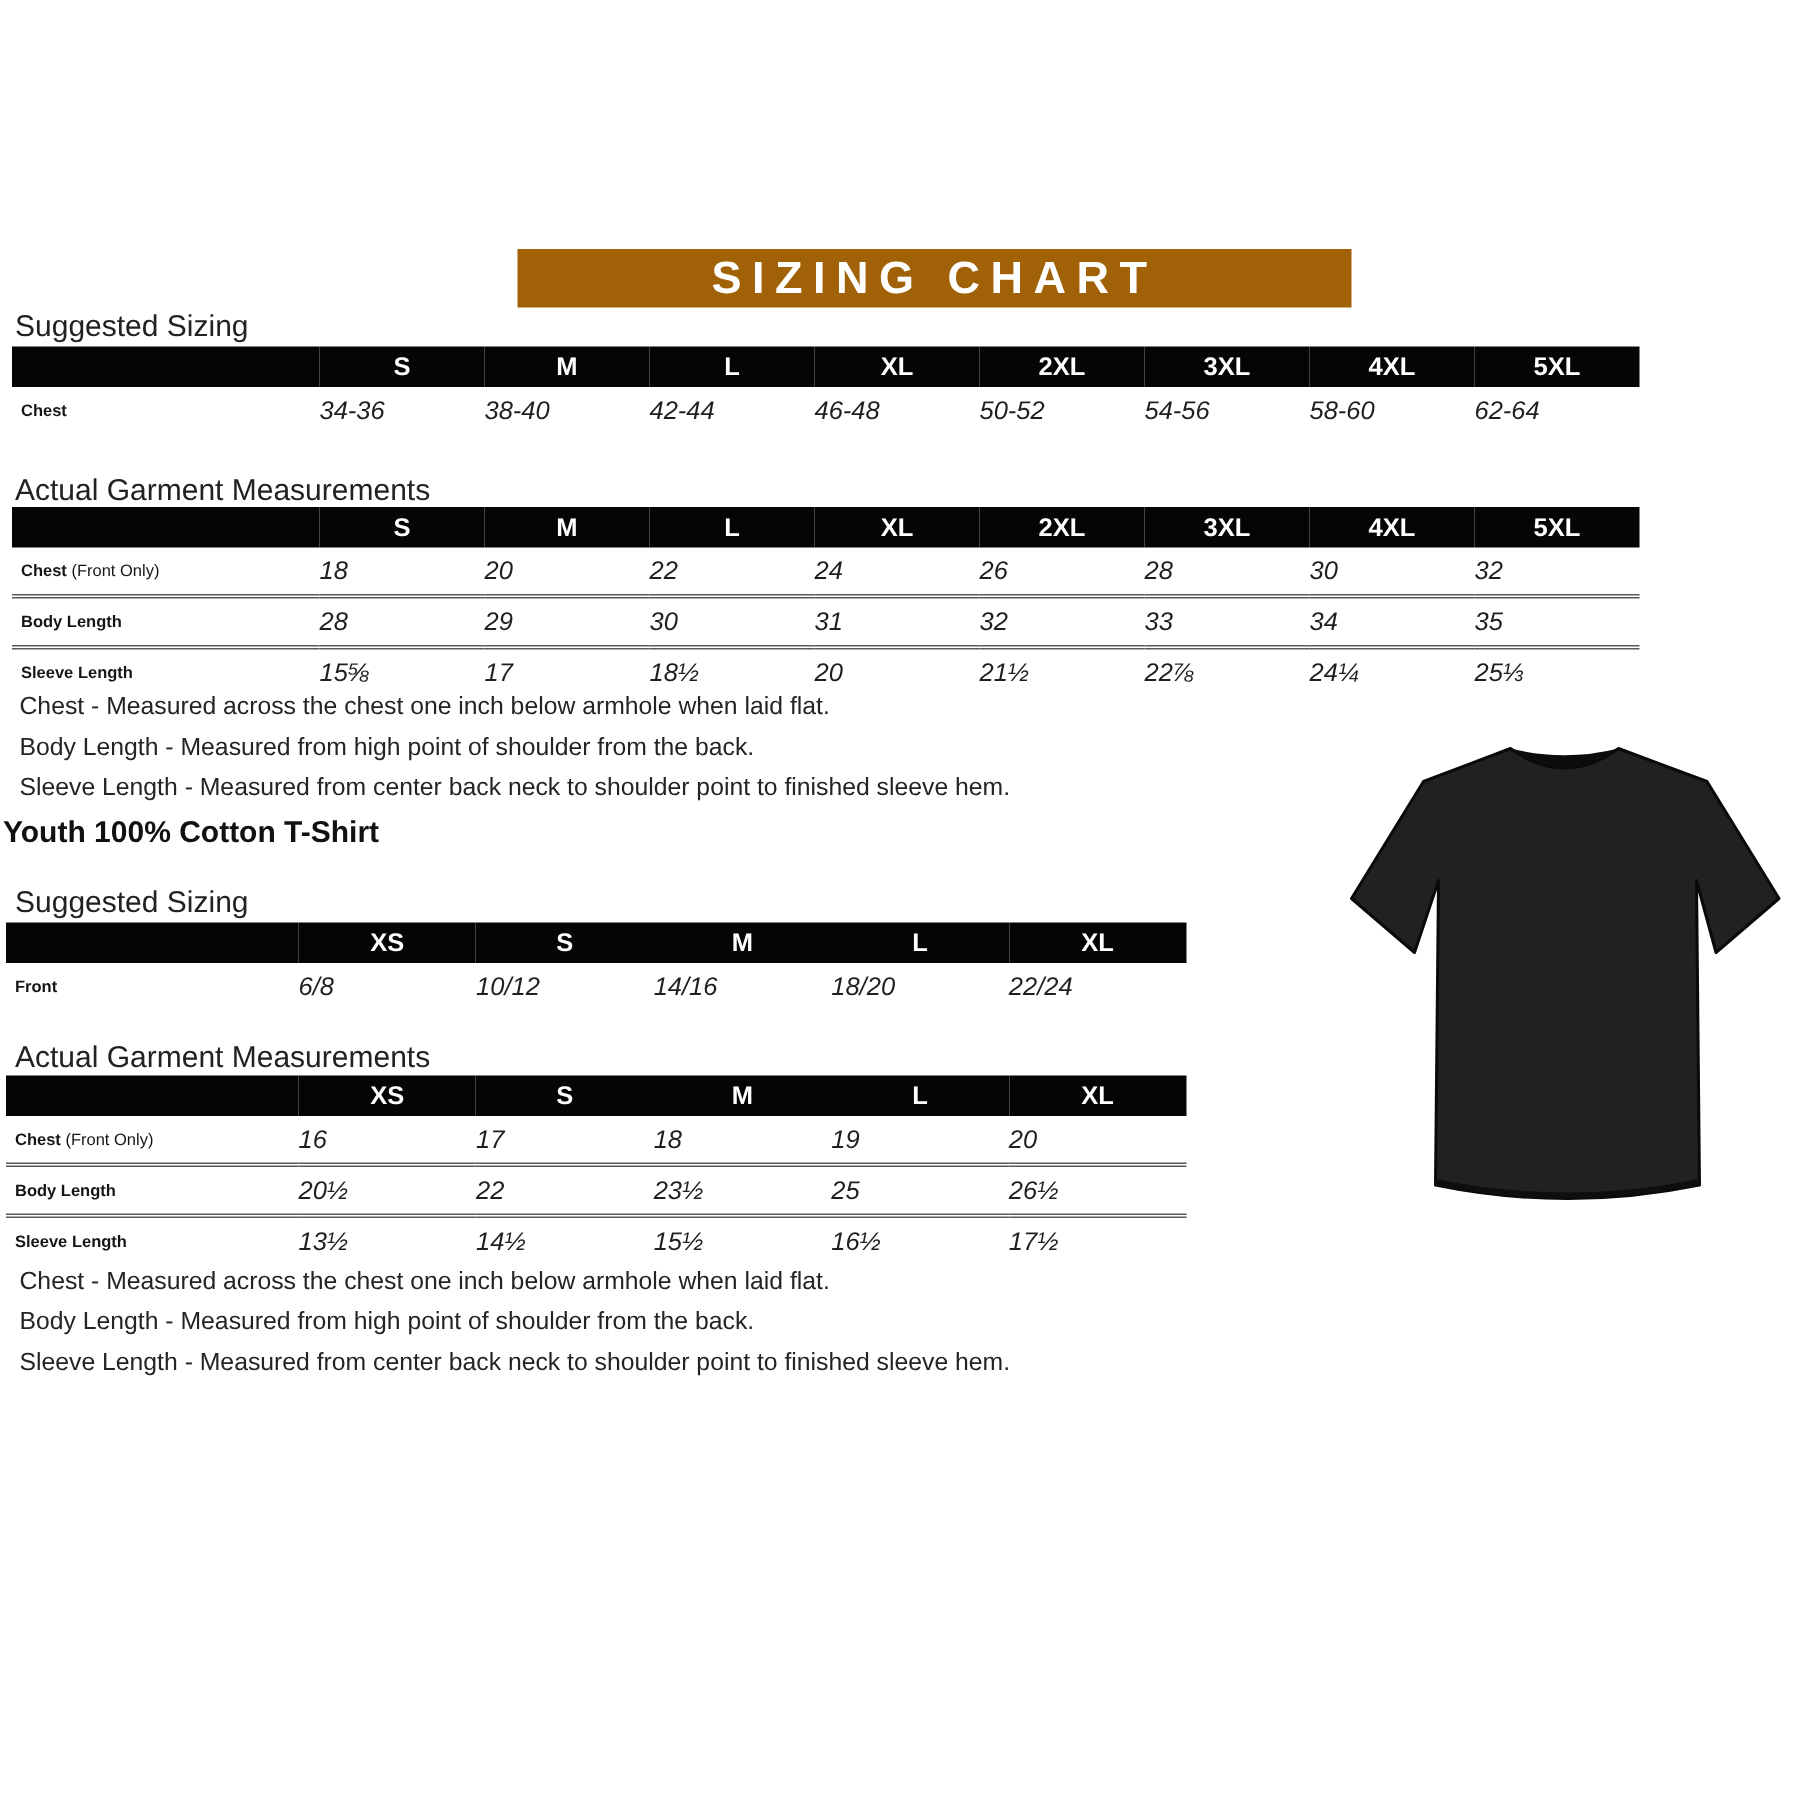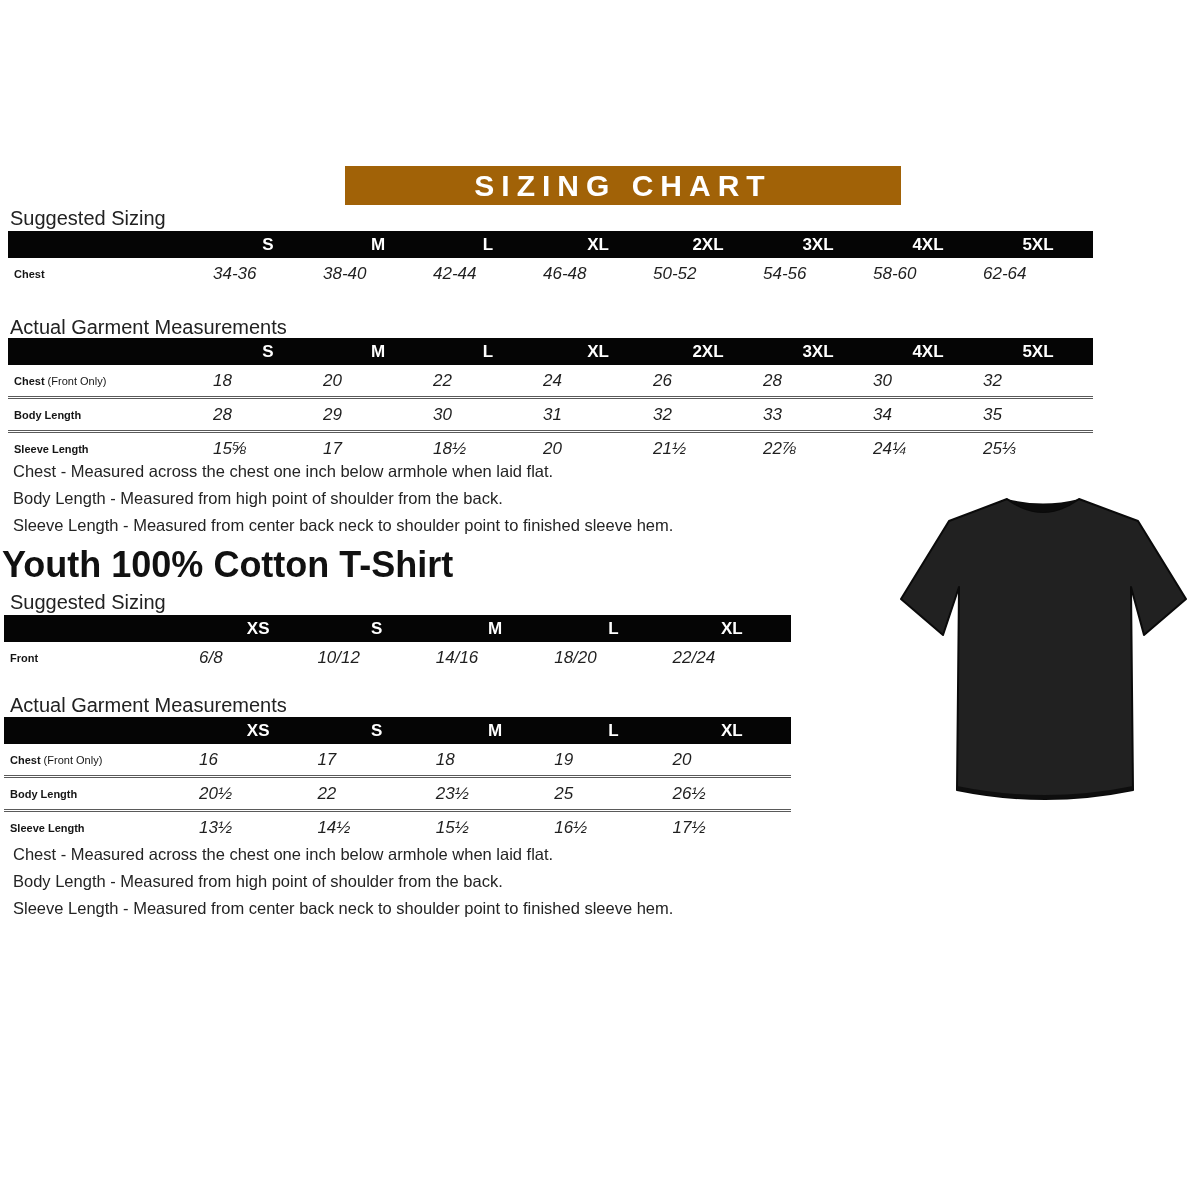--- a/index.html
+++ b/index.html
@@ -7,21 +7,21 @@
   .sheet{position:relative;width:1200px;height:1200px;background:#ffffff;overflow:hidden;}
 
   .adult-title{position:absolute;left:13px;top:164px;margin:0;font-size:29px;font-weight:400;color:#1c1c1c;}
   .banner{position:absolute;left:345px;top:166px;width:556px;height:39px;background:#a16207;color:#fff;
           font-weight:700;font-size:30px;letter-spacing:7px;text-align:center;line-height:39px;}
   .section-label{position:absolute;left:10px;font-size:20px;color:#222;}
   .lab-sug-adult{top:207px;}
   .lab-agm-adult{top:316px;}
   .lab-sug-youth{top:591px;}
   .lab-agm-youth{top:694px;}
-  .youth-title{position:absolute;left:2px;top:544px;margin:0;font-size:36px;font-weight:700;color:#111;}
+  .youth-title{position:absolute;left:2px;top:544px;margin:0;font-size:20px;font-weight:700;color:#111;}
 
   table.sizing{position:absolute;border-collapse:collapse;table-layout:fixed;}
   table.adult{left:8px;width:1085px;}
   table.youth{left:4px;width:787px;}
   .t-adult-sug{top:231px;}
   .t-adult-act{top:338px;}
   .t-youth-sug{top:615px;}
   .t-youth-act{top:717px;}
   table.sizing thead th{background:#050505;color:#ffffff;font-weight:700;font-size:17px;height:27px;
                         text-align:center;padding:0;}

